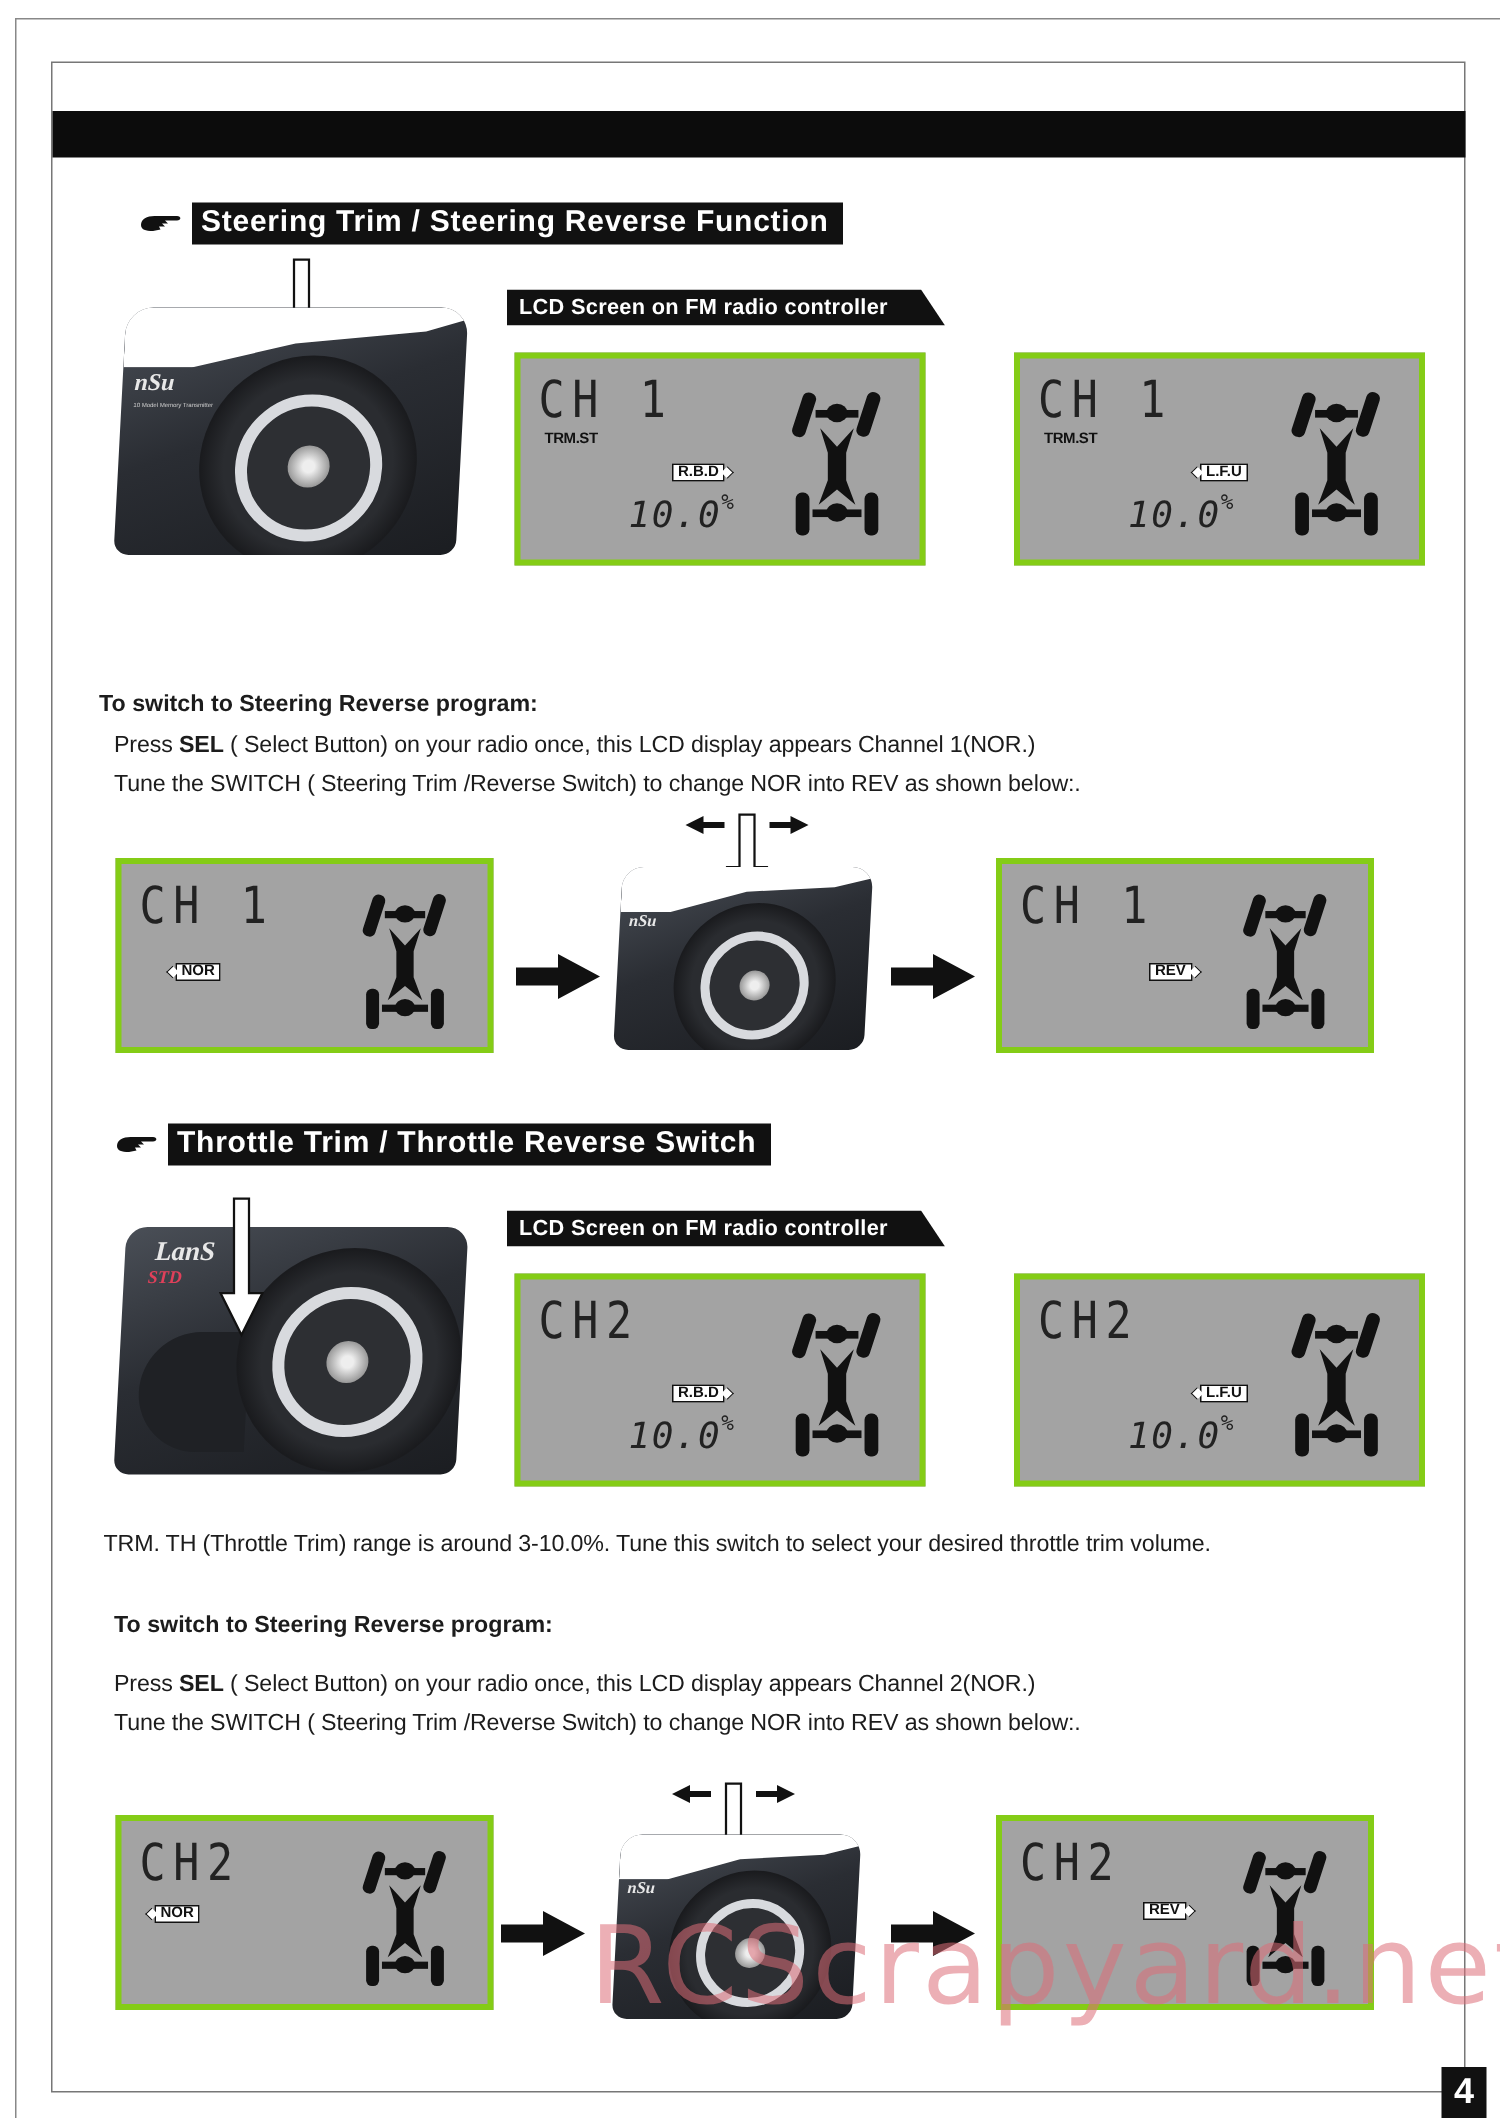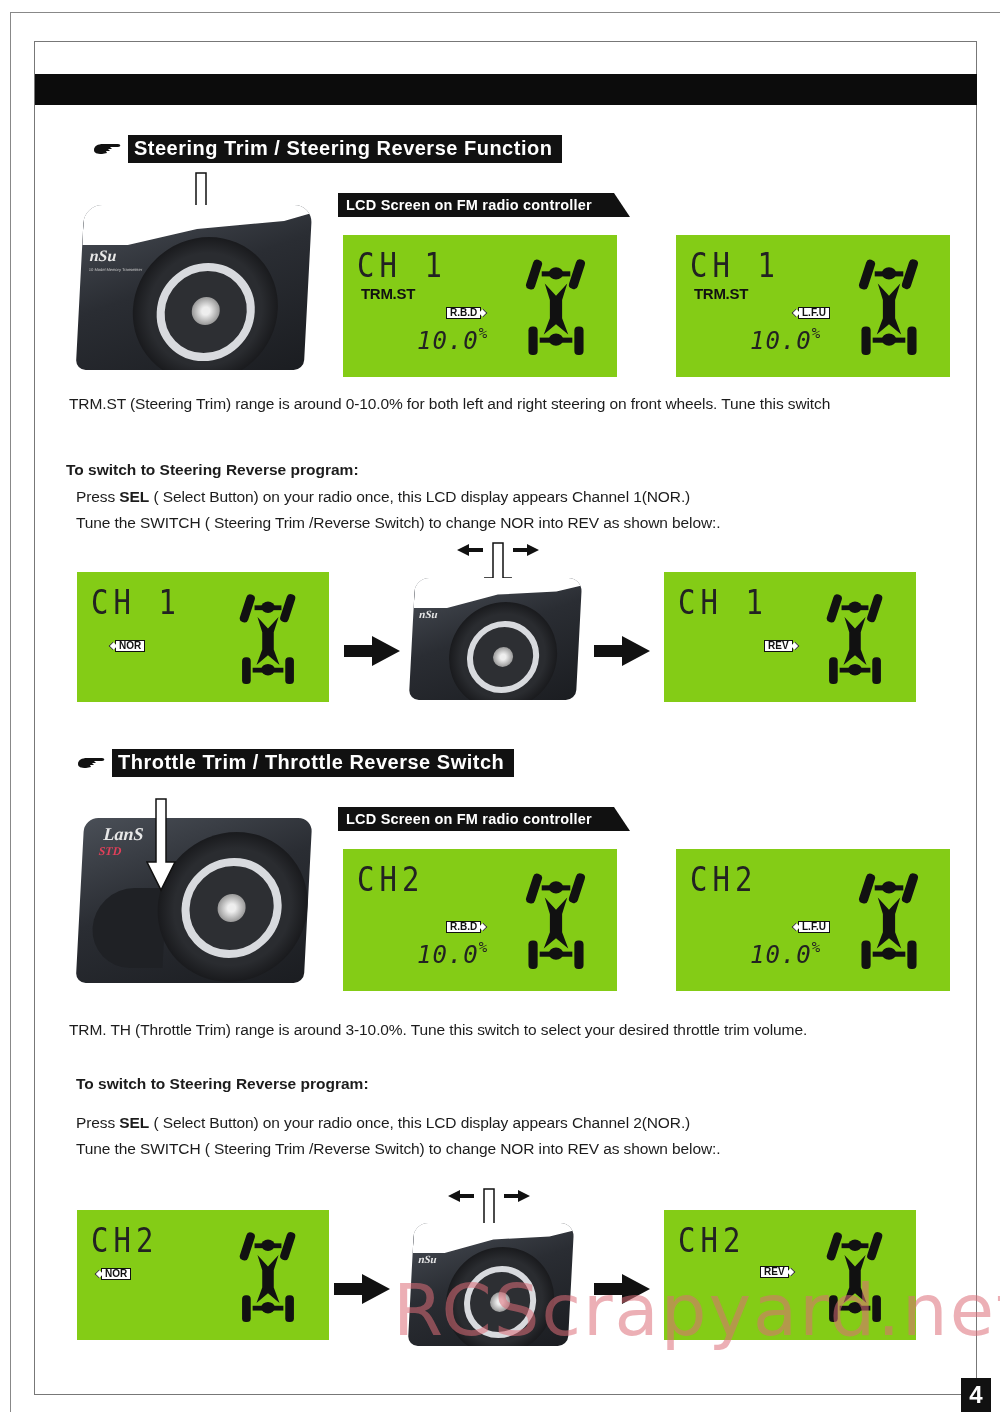--- a/index.html
+++ b/index.html
@@ -11,23 +11,23 @@
   .header-bar { position: absolute; left: 35px; top: 74px; width: 942px; height: 31px; background: #0c0c0c; }
 
   .section-title { position: absolute; display: flex; align-items: center; }
   .hand-icon { width: 30px; height: 16px; margin-right: 6px; }
   .title-box { background: #111; color: #fff; font-weight: bold; font-size: 20px; letter-spacing: 0.5px; padding: 2px 10px 3px 6px; white-space: nowrap; }
 
   .lcd-label { position: absolute; height: 24px; color: #fff; font-weight: bold; font-size: 14.5px; line-height: 24px; padding-left: 8px; letter-spacing: 0.2px; }
   .lcd-label svg { position: absolute; left: 0; top: 0; z-index: 0; }
   .lcd-label span { position: relative; z-index: 1; }
 
-  .lcd { position: absolute; border: 2px solid #84cc16; background: #84cc16; }
+  .lcd { position: absolute; border: 4px solid #84cc16; background: #a3a3a3; }
   .lcd .ch { position: absolute; left: 12px; top: 8px; font-family: "DejaVu Sans Mono", monospace; font-size: 34px; font-weight: normal; letter-spacing: 6px; transform: scaleX(0.85); transform-origin: left top; color: #222; font-stretch: condensed; }
-  .lcd .sub { position: absolute; left: 16px; top: 48px; font-size: 15px; font-weight: bold; letter-spacing: -0.3px; color: #111; }
+  .lcd .sub { position: absolute; left: 16px; top: 48px; font-size: 10px; font-weight: bold; letter-spacing: -0.3px; color: #111; }
   .lcd .pct { position: absolute; font-family: "DejaVu Sans Mono", monospace; font-style: italic; font-size: 24px; color: #222; letter-spacing: 1px; }
   .lcd .pct sup { font-size: 14px; font-style: italic; vertical-align: top; position: relative; top: -2px; }
   .tag { position: absolute; height: 12px; font-size: 10px; font-weight: bold; line-height: 10px; border: 1.2px solid #111; padding: 0 3px; background: #fff; color: #111; }
   .tag.right::after { content: ""; position: absolute; right: -7px; top: 1px; width: 7px; height: 7px; border-top: 1.2px solid #111; border-right: 1.2px solid #111; transform: rotate(45deg) scale(0.75); background: #fff; }
   .tag.left::before { content: ""; position: absolute; left: -7px; top: 1px; width: 7px; height: 7px; border-bottom: 1.2px solid #111; border-left: 1.2px solid #111; transform: rotate(45deg) scale(0.75); background: #fff; }
   .car { position: absolute; }
 
   .remote { position: absolute; border-radius: 14px 14px 10px 10px; background: linear-gradient(160deg, #4a4f57 0%, #2a2d33 45%, #1b1d21 100%); overflow: hidden; }
   .remote .wheel-ring { position: absolute; border-radius: 50%; background: radial-gradient(circle, #2a2c30 55%, #1a1b1e 70%, #33363b 100%); }
   .remote .wheel { position: absolute; border-radius: 50%; border: 8px solid #d8dade; background: #2d2f33; }
@@ -112,21 +112,20 @@
   <div class="ch">CH 1</div>
   <div class="sub">TRM.ST</div>
   <div class="tag left" style="left:120px; top:70px;">L.F.U</div>
   <div class="pct" style="left:72px; top:90px;"><span>10.0</span><sup>%</sup></div>
   <svg class="car" style="left:180px; top:18px;" width="62" height="102">
       <use href="#car-sym"></use>
     </svg>
 </div>
 
 <div class="para" style="left:69px; top:391px; width:880px;">
-  <div>TRM.ST (Steering Trim) range is around 0-10.0% for both left and right steering on front wheels. Tune this switch</div>
 </div>
 
 <div class="subhead" style="left:66px; top:461px;">To switch to Steering Reverse program:</div>
 <div class="para" style="left:76px; top:484px; width:880px;">
   <div><span>Press </span><b>SEL</b><span> ( Select Button) on your radio once, this LCD display appears Channel 1(NOR.)</span></div>
   <div>Tune the SWITCH ( Steering Trim /Reverse Switch) to change NOR into REV as shown below:.</div>
 </div>
 
 <div class="lcd" style="left:77px; top:572px; width:252px; height:130px;">
   <div class="ch">CH 1</div>

